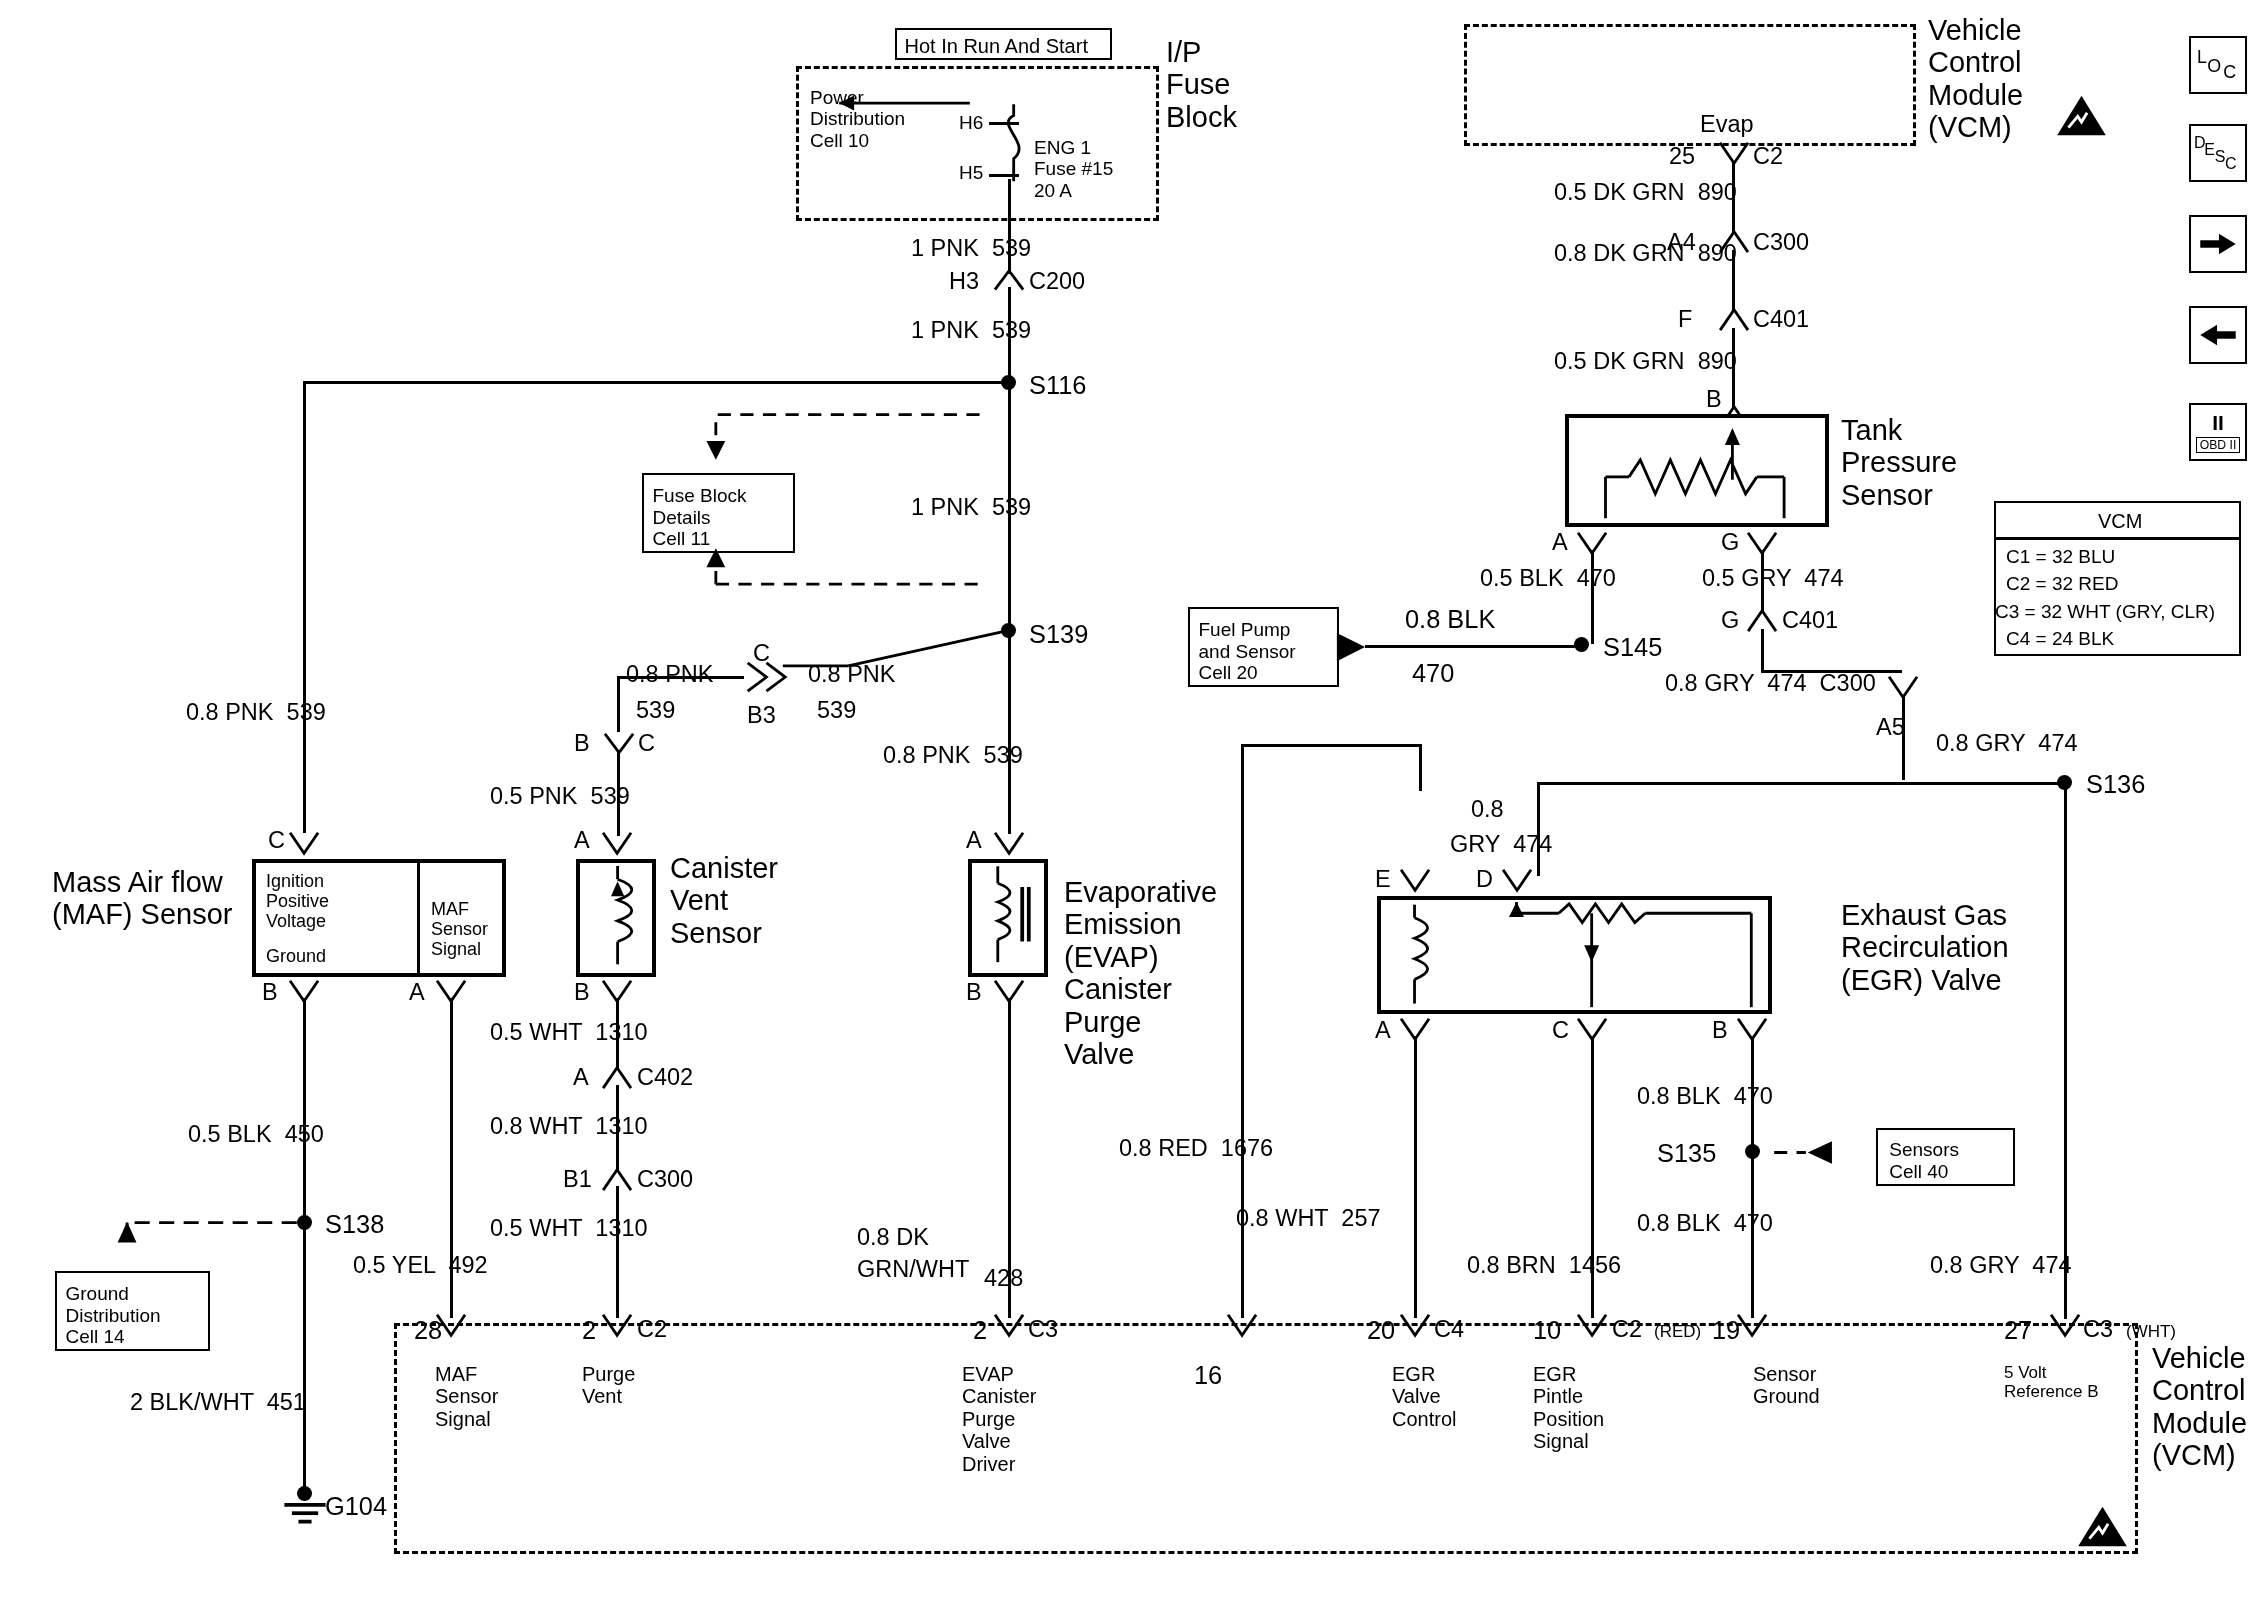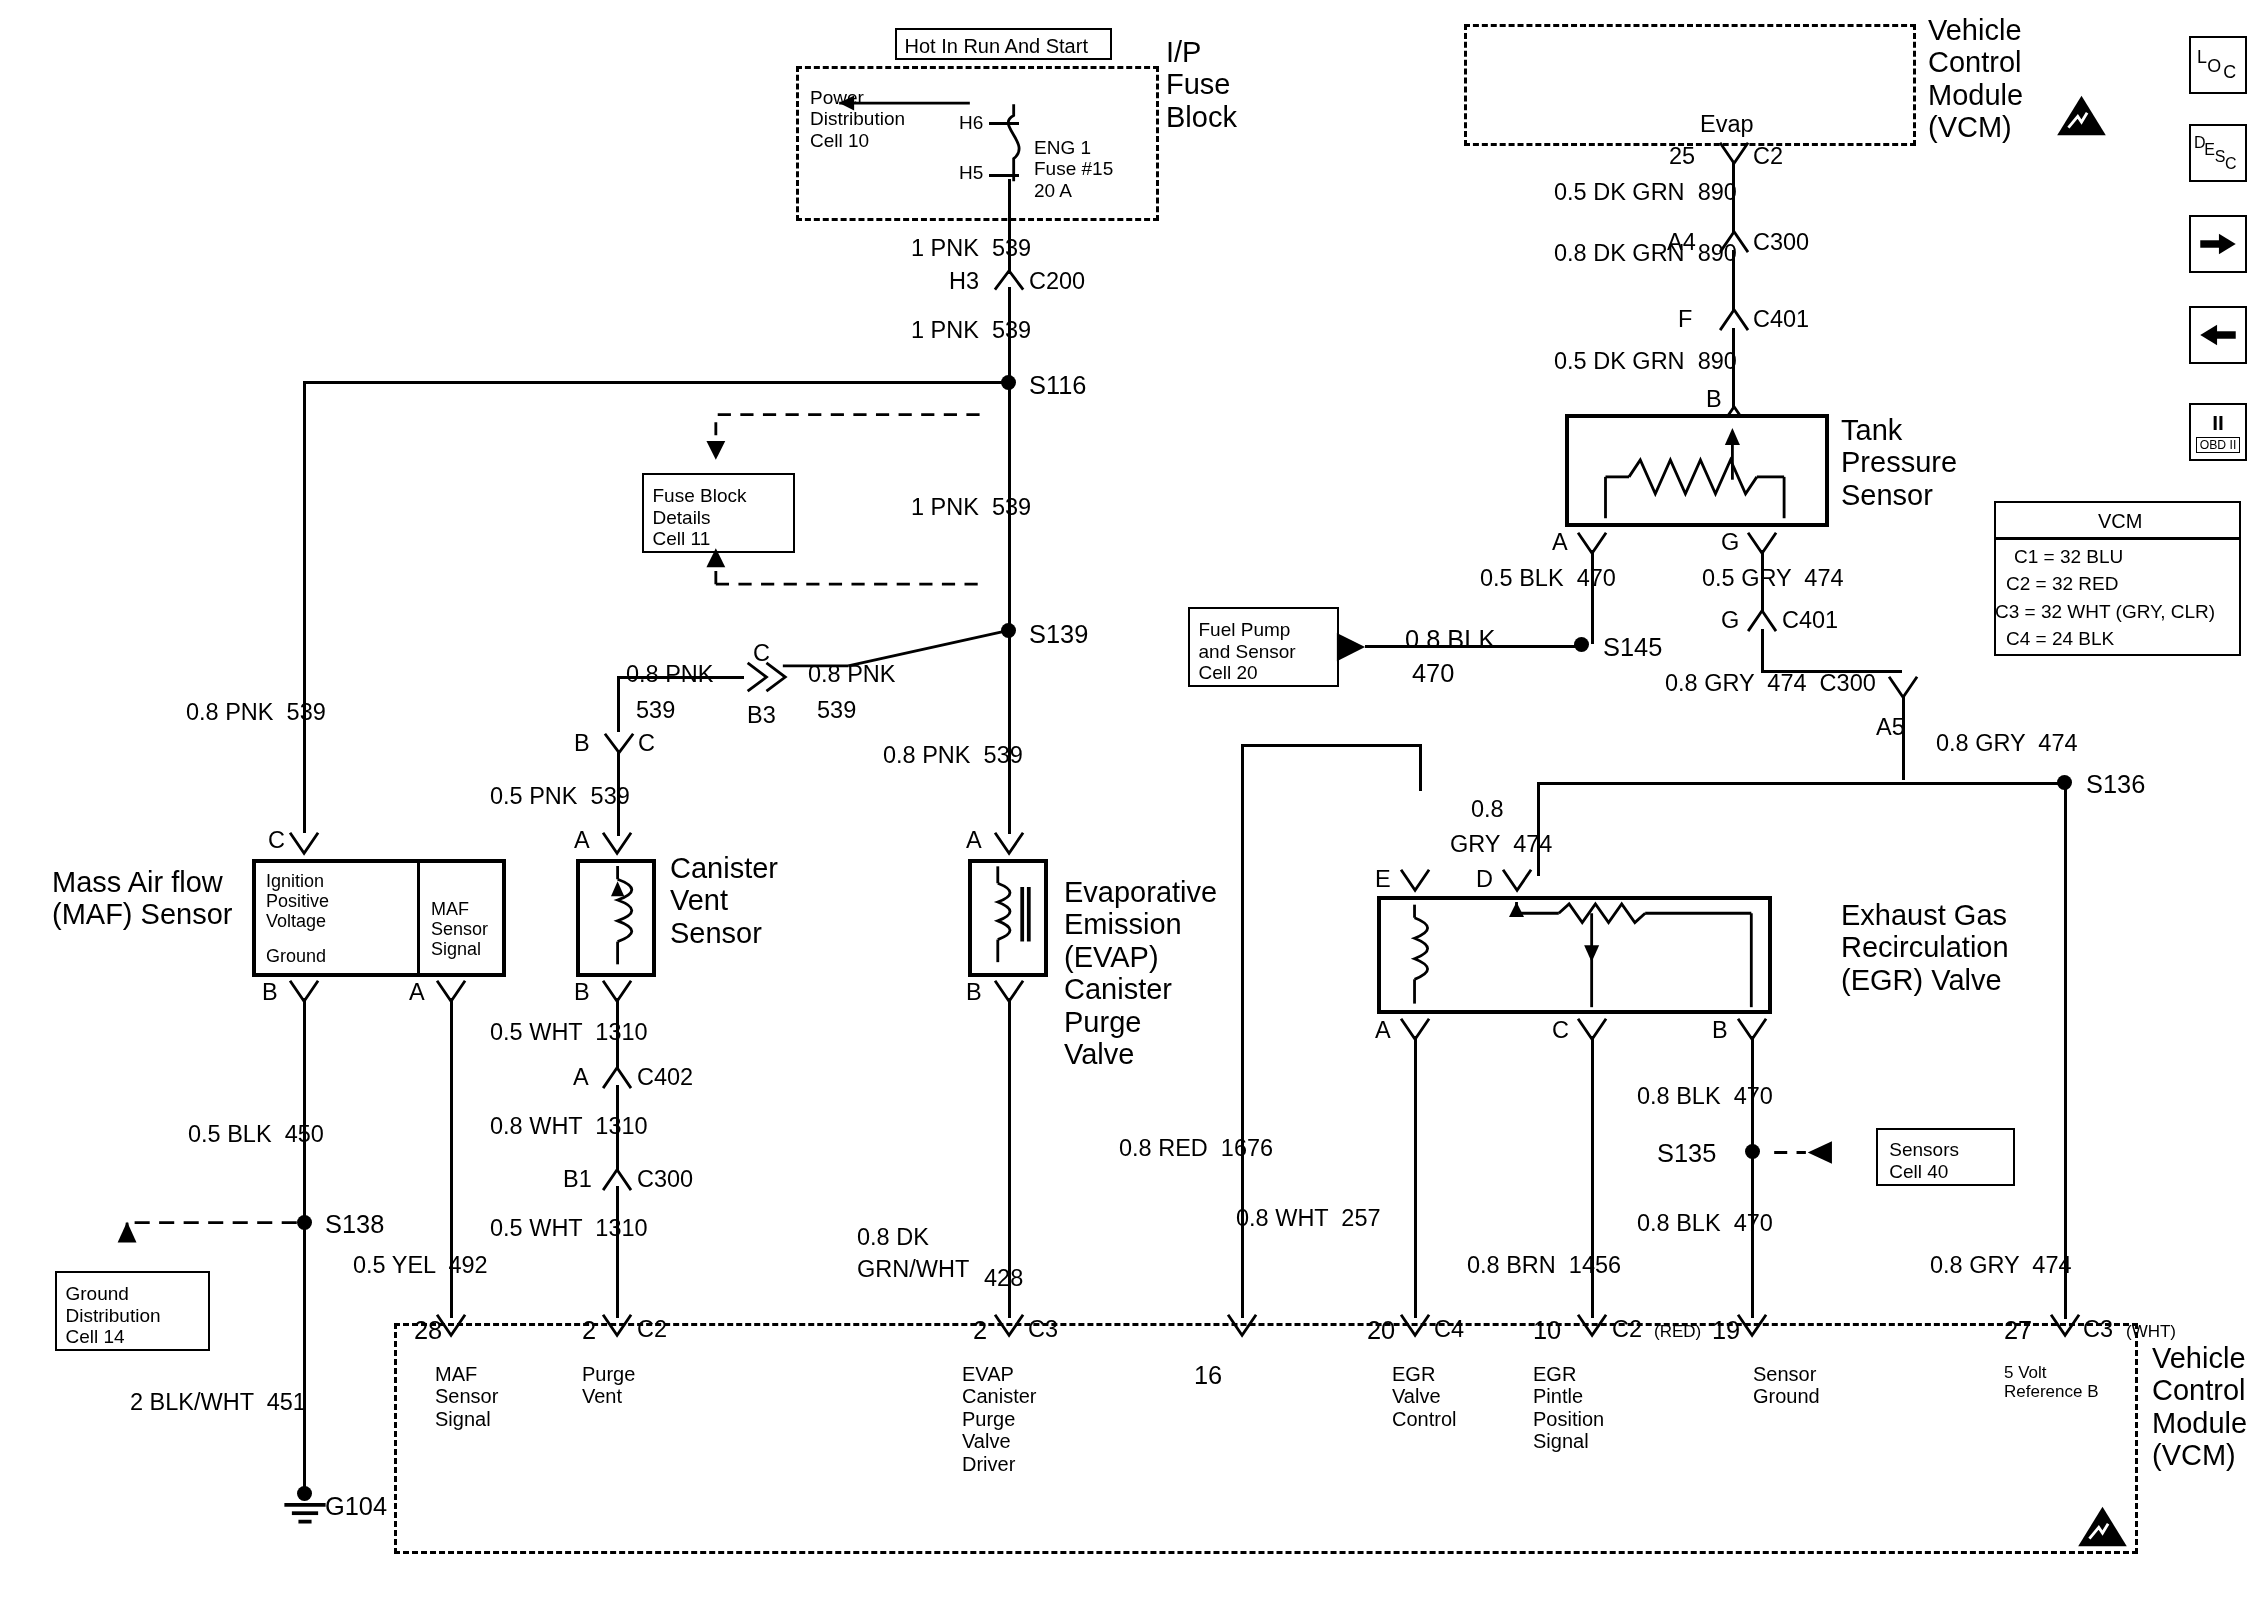--- a/index.html
+++ b/index.html
@@ -319,21 +319,21 @@
 
   <div class="box" style="left:1188px;top:607px;width:151px;height:80px;">
     <div class="t f20" style="left:8.5px;top:10.4px;">Fuel Pump
 and Sensor
 Cell 20</div>
   </div>
   <svg style="left:1335px;top:629px;" width="47" height="38" viewBox="0 0 50 40">
     <polygon points="2,4 32,19 2,34" fill="#000"></polygon>
   </svg>
   <div class="ln h" style="left:1365px;top:645px;width:217px;"></div>
-  <div class="t f26" style="left:1405px;top:605px;margin-top:20px;">0.8 BLK</div>
+  <div class="t f26" style="left:1405px;top:605px;">0.8 BLK</div>
   <div class="t f26" style="left:1412px;top:659px;">470</div>
   <div class="dot" style="left:1574px;top:637px;"></div>
   <div class="t f26" style="left:1603px;top:633px;">S145</div>
 
   <div class="ln v" style="left:1761px;top:550px;height:61px;"></div>
   <svg style="left:1744px;top:607px;" width="38" height="26" viewBox="0 0 40 28">
     <polyline points="4,26 19,4 34,26" stroke="#000" stroke-width="3" fill="none"></polyline>
   </svg>
   <div class="t f24" style="left:1721px;top:607px;">G</div>
   <div class="t f24" style="left:1782px;top:607px;">C401</div>
@@ -432,21 +432,21 @@
   <div class="ln v" style="left:1241px;top:744px;height:574px;"></div>
   <div class="ln v" style="left:1419px;top:744px;height:47px;"></div>
   <div class="t f24" style="left:1119px;top:1135px;">0.8 RED  1676</div>
   <svg style="left:1224px;top:1311px;" width="38" height="28" viewBox="0 0 40 30">
     <polyline points="4,4 19,26 34,4" stroke="#000" stroke-width="3" fill="none"></polyline>
   </svg>
 
   <div class="box" style="left:1994px;top:501px;width:247px;height:155px;"></div>
   <div class="ln h" style="left:1994px;top:537px;width:247px;"></div>
   <div class="t f21" style="left:2098px;top:510px;">VCM</div>
-  <div class="t f20" style="left:2006px;top:546px;margin-left:8px;">C1 = 32 BLU</div>
+  <div class="t f20" style="left:2006px;top:546px;">C1 = 32 BLU</div>
   <div class="t f20" style="left:2006px;top:573px;">C2 = 32 RED</div>
   <div class="t f20" style="left:1966px;top:601px;margin-left:29px;">C3 = 32 WHT (GRY, CLR)</div>
   <div class="t f20" style="left:2006px;top:628px;">C4 = 24 BLK</div>
 
   <div class="dash" style="left:394px;top:1323px;width:1744px;height:231px;"></div>
   <div class="t f30" style="left:2152px;top:1342px;">Vehicle
 Control
 Module
 (VCM)</div>
   <svg style="left:2076px;top:1505px;" width="53" height="43" viewBox="0 0 56 46">

